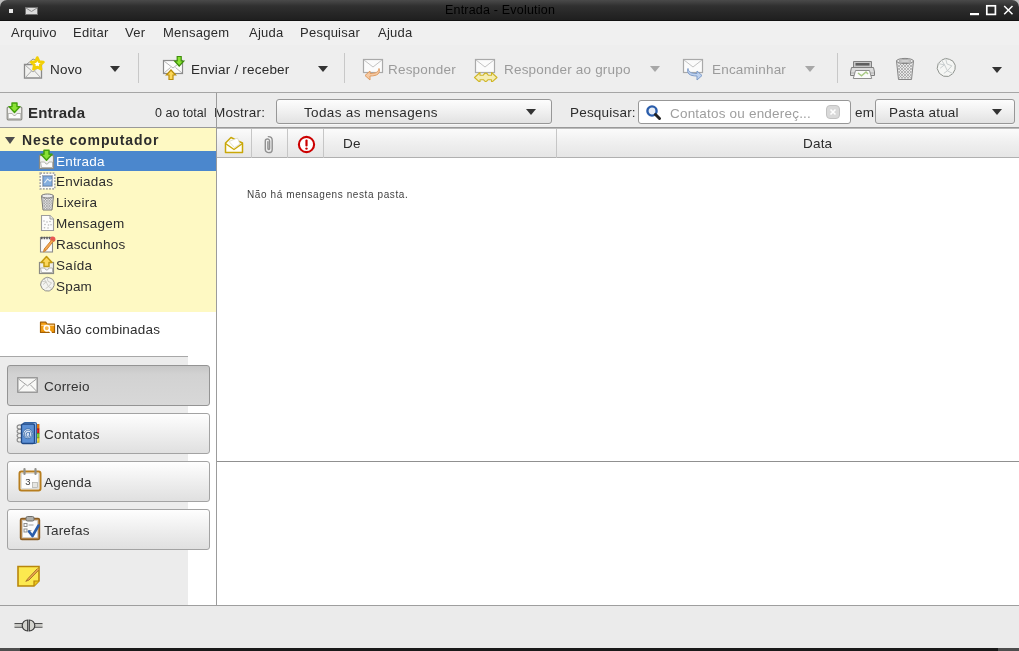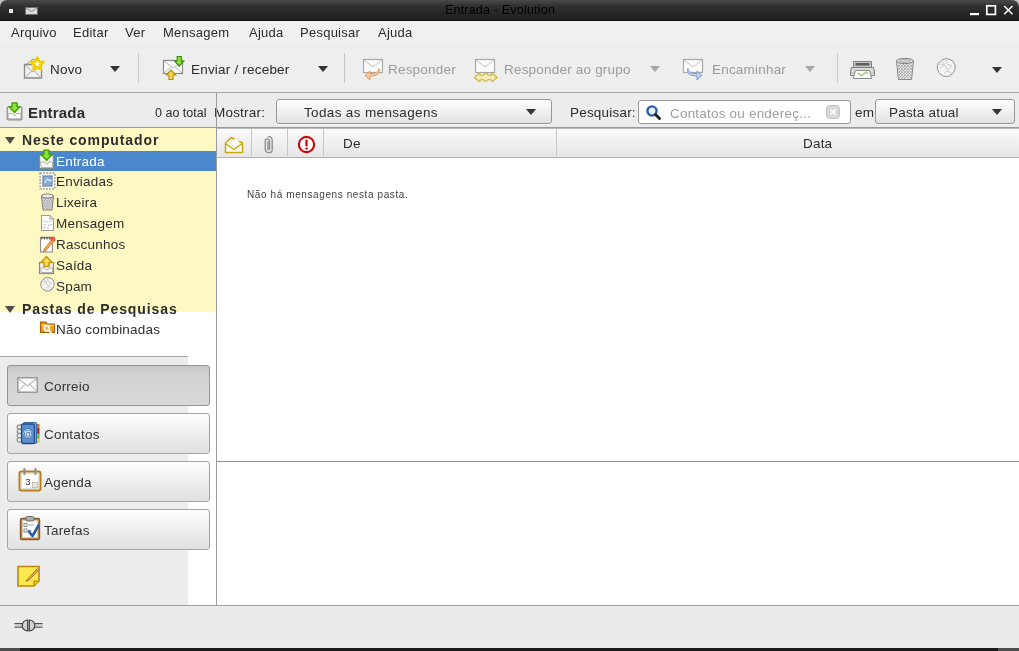--- a/index.html
+++ b/index.html
@@ -153,24 +153,20 @@
       <span class="lbl">Mensagem</span>
     </div>
   <div class="trow" style="top:106px">
       <span class="lbl">Rascunhos</span>
     </div>
   <div class="trow" style="top:127px">
       <span class="lbl">Saída</span>
     </div>
   <div class="trow" style="top:148px">
       <span class="lbl">Spam</span>
-    </div>
-  <div class="trow hdr" style="top:170.5px">
-      <div class="expander"></div>
-      <span class="lbl">Pastas de Pesquisas</span>
     </div>
   <div class="trow" style="top:190.5px">
       <span class="lbl">Não combinadas</span>
     </div>
 </div>
 <div class="abs" id="sidesep"></div>
 
 <div class="abs" id="switcher">
   <div class="swbtn active" style="top:8px">
       <span class="swlbl">Correio</span>

